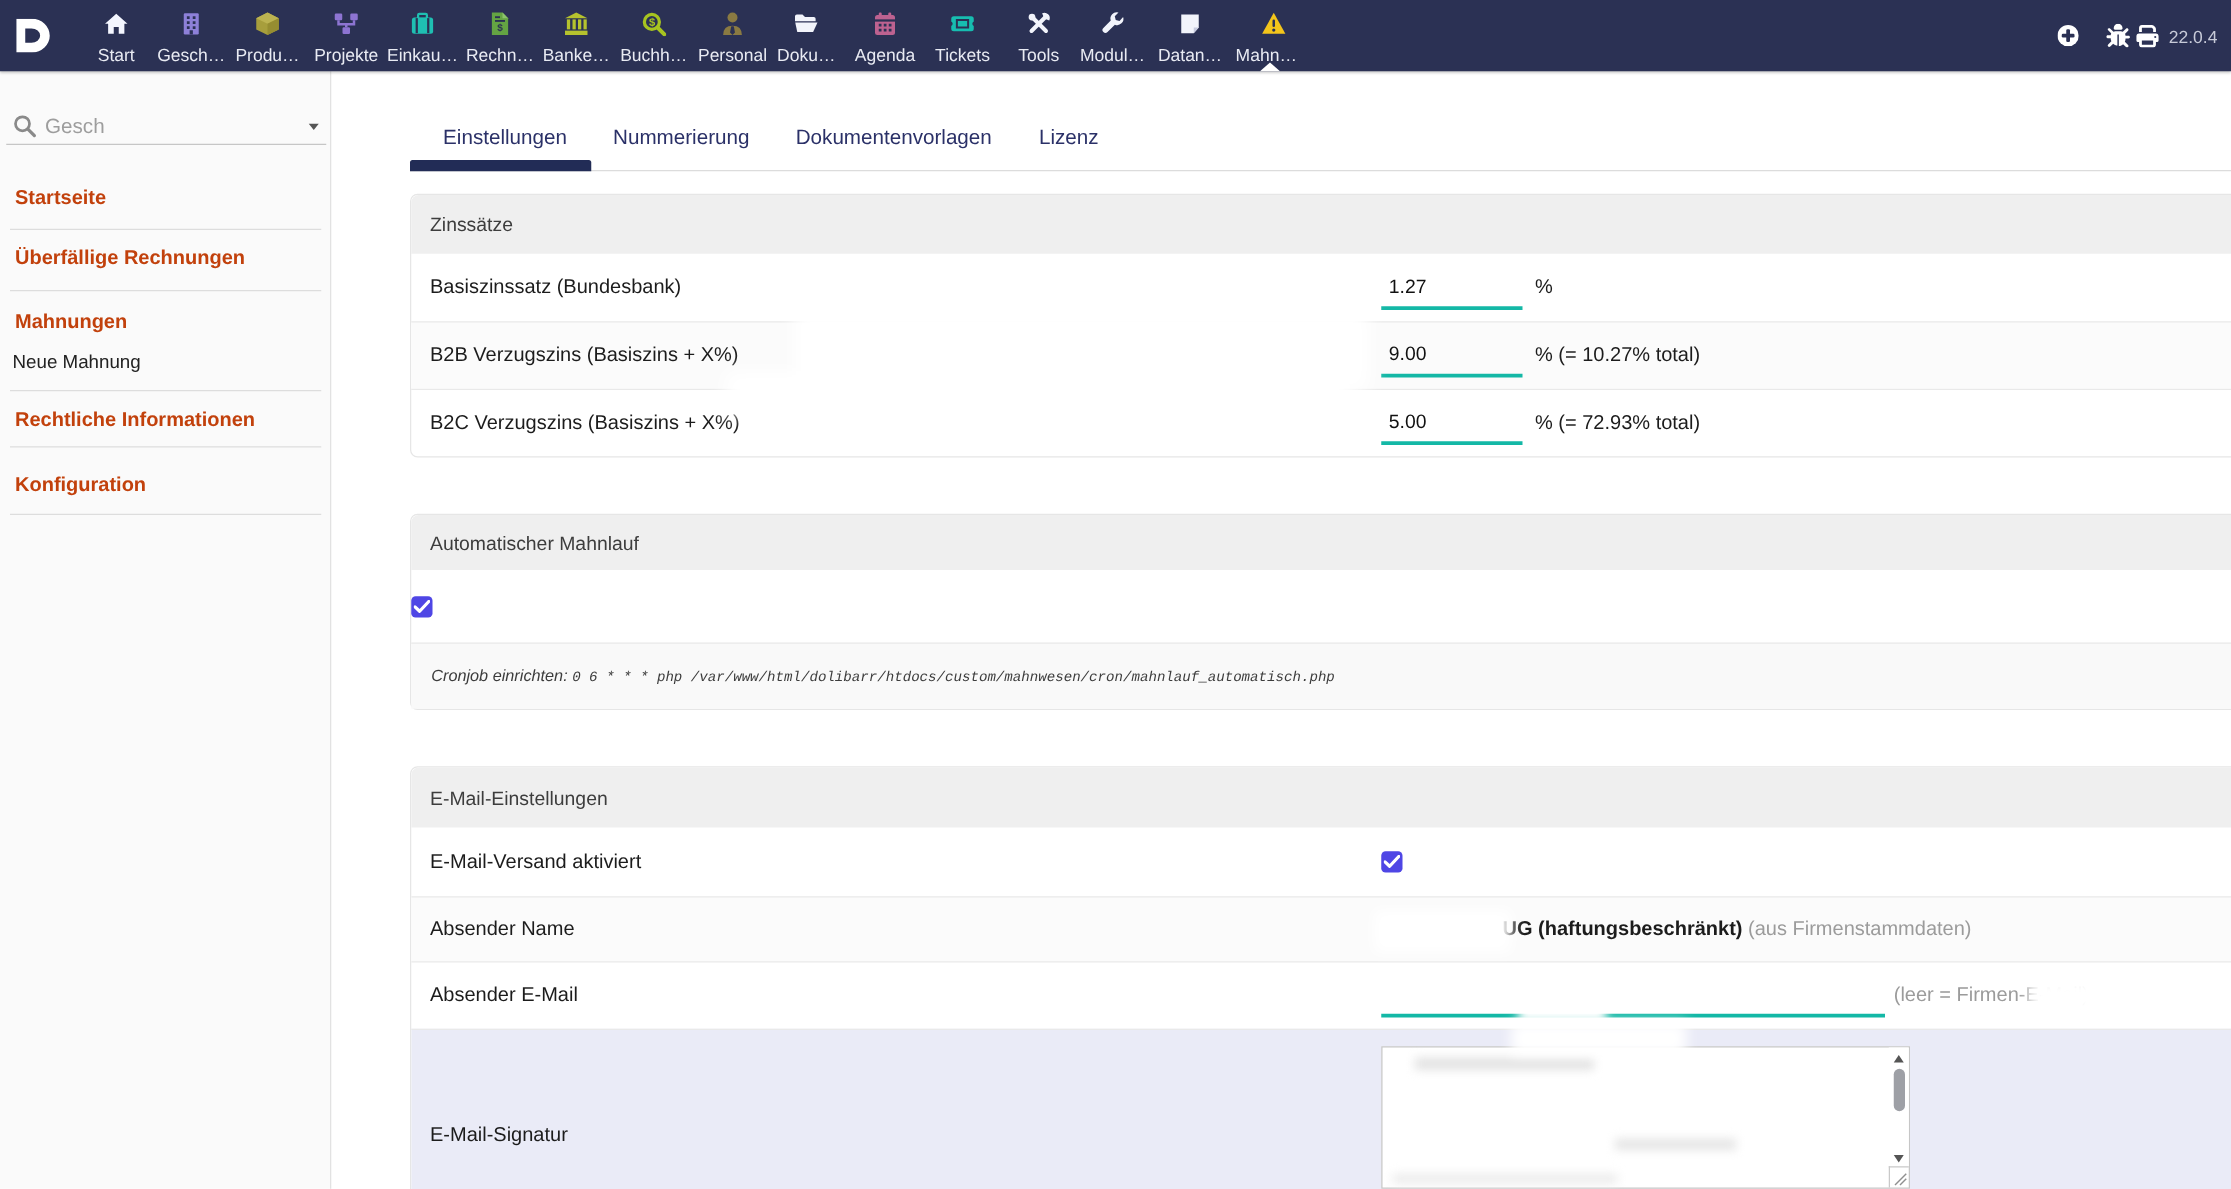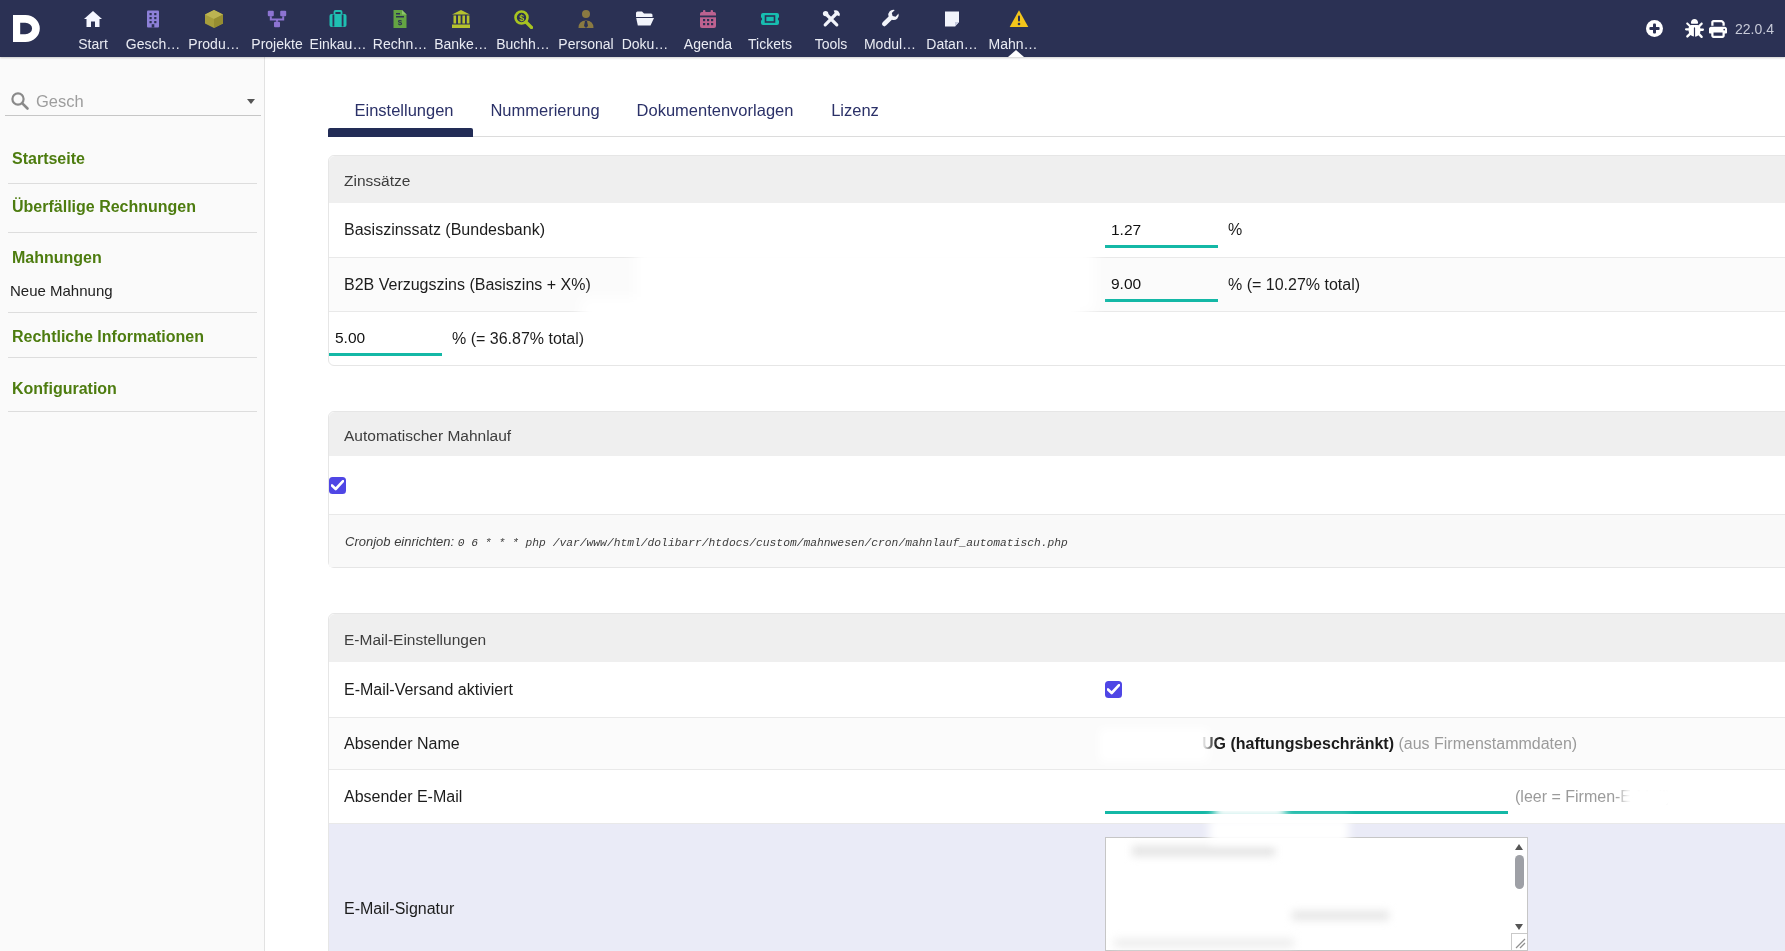--- a/index.html
+++ b/index.html
@@ -21,21 +21,21 @@
     border-left:8px solid transparent; border-right:8px solid transparent;
     border-bottom:7px solid #fff; transform:translateX(-50%); }
   #version { position:absolute; top:21px; left:1735px; color:#c7cad8; font-size:14px;text-align:center; }
 
   
   #sidebar { position:absolute; left:0; top:57px; width:265px; height:894px;
     background:#fafafa; border-right:1px solid #e2e2e2; }
   #searchline { position:absolute; left:5px; top:58px; width:256px;
     border-bottom:1px solid #c6c6c6; }
   #suchen { position:absolute; left:36px; top:92px; color:#9d9d9d; font-size:16.5px; }
-  .mitem { position:absolute; left:12px; transform:translateY(-50%); color:#4d7c0f;
+  .mitem { position:absolute; left:12px; transform:translateY(-50%); color:#c2410c;
     font-size:16px; font-weight:bold; white-space:nowrap; }
   .msub { position:absolute; left:10px; transform:translateY(-50%); color:#222;
     font-size:15px; white-space:nowrap; }
   .msep { position:absolute; left:8px; width:249px; border-top:1px solid #ddd; }
 
   
   .tabtxt { position:absolute; top:101px; transform:translateX(-50%);
     font-size:16.5px; color:#2b3168; white-space:nowrap; }
   #tabline { position:absolute; left:328px; top:136px; width:1457px; height:1px;
     background:#dcdcdc; }
@@ -270,22 +270,23 @@
     <div class="lab">Basiszinssatz (Bundesbank)</div>
     <div class="fldin">1.27</div>
     <div class="sfx">%</div>
   </div>
   <div class="trow" style="height:54px;background:#fbfbfb;">
     <div class="lab">B2B Verzugszins (Basiszins + X%)</div>
     <div class="fldin">9.00</div>
     <div class="sfx">% (= 10.27% total)</div>
   </div>
   <div class="trow" style="height:54px;">
+    <div class="lab">B2C Verzugszins (Basiszins + X%)</div>
     <div class="fldin">5.00</div>
-    <div class="sfx">% (= 36.87% total)</div>
+    <div class="sfx">% (= 72.93% total)</div>
   </div>
 </div>
 <div class="wsmudge" style="left:635px;top:247px;width:460px;height:66px;filter:blur(7px);"></div>
 <div class="wsmudge" style="left:580px;top:297px;width:500px;height:34px;filter:blur(7px);"></div>
 
 <div class="tbl" style="top:411px;">
   <div class="thead" style="height:44px;">Automatischer Mahnlauf</div>
   <div class="trow" style="height:58px;border-top:none;">
     <div class="ckbox">
         <svg width="13" height="11" viewBox="0 0 13 11">

